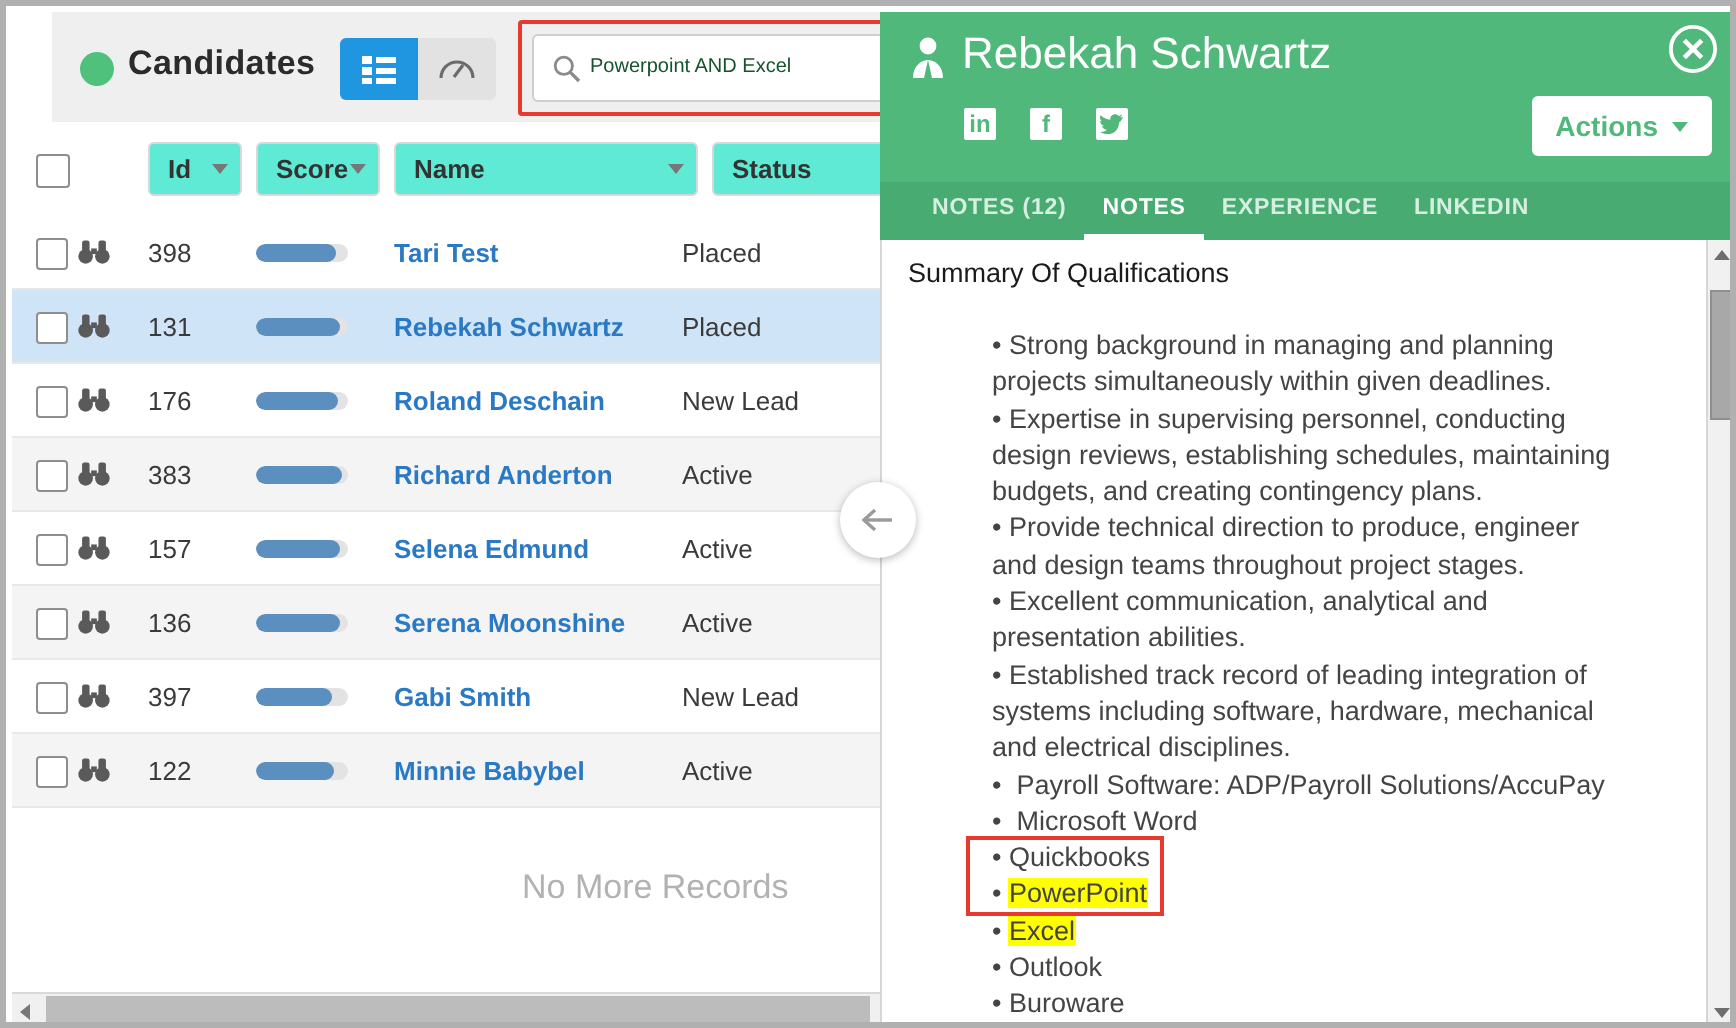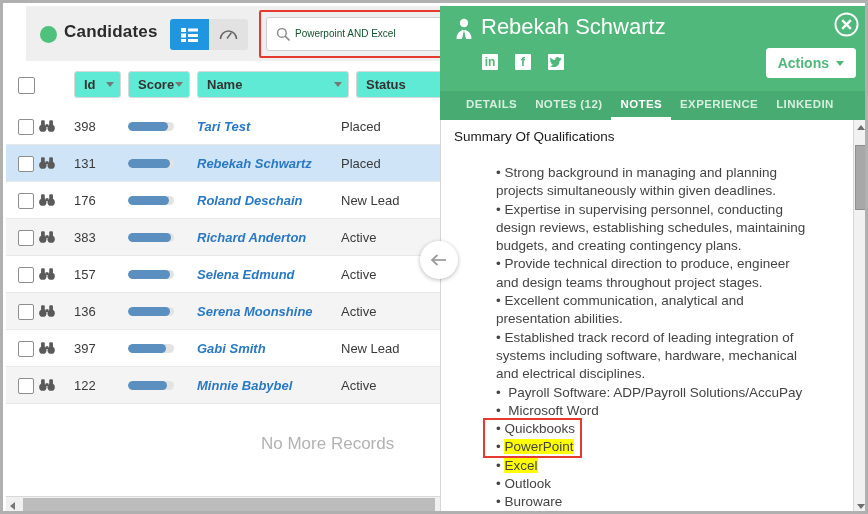--- a/index.html
+++ b/index.html
@@ -151,21 +151,20 @@
     border-radius: 5px; background: #e3e3e3;
     overflow: hidden;
   }
   .row .score-fill {
     height: 9px; border-radius: 5px; background: #5a8fbf;
   }
   .row .cname {
     position: absolute; left: 191px; top: 11px;
     font-size: 13px; font-weight: bold; color: #2a79c4;
     cursor: pointer;
-    font-style: italic;
   }
   .row .cstat {
     position: absolute; left: 335px; top: 11px;
     font-size: 13px; color: #3a3a3a;
   }
 
   #no-more {
     position: absolute; left: 255px; top: 428px;
     width: 175px; overflow: hidden; white-space: nowrap;
     font-size: 17px; color: #b2b2b2;
@@ -568,21 +567,20 @@
         <line x1="17.5" y1="8.5" x2="8.5" y2="17.5" stroke="#ffffff" stroke-width="2.4"></line>
       </svg>
 
       <div id="actions-btn">
         <span>Actions</span>
         <span class="caret2"></span>
       </div>
     </div>
 
     <div id="tabs">
-        <div class="tab">DETAILS</div>
         <div class="tab">NOTES (12)</div>
         <div class="tab active">NOTES</div>
         <div class="tab">EXPERIENCE</div>
         <div class="tab">LINKEDIN</div>
       </div>
 
     <div id="resume-pane">
       <div id="resume-title">Summary Of Qualifications</div>
       <div id="resume-body">
           <div class="rline">• Strong background in managing and planning</div>

